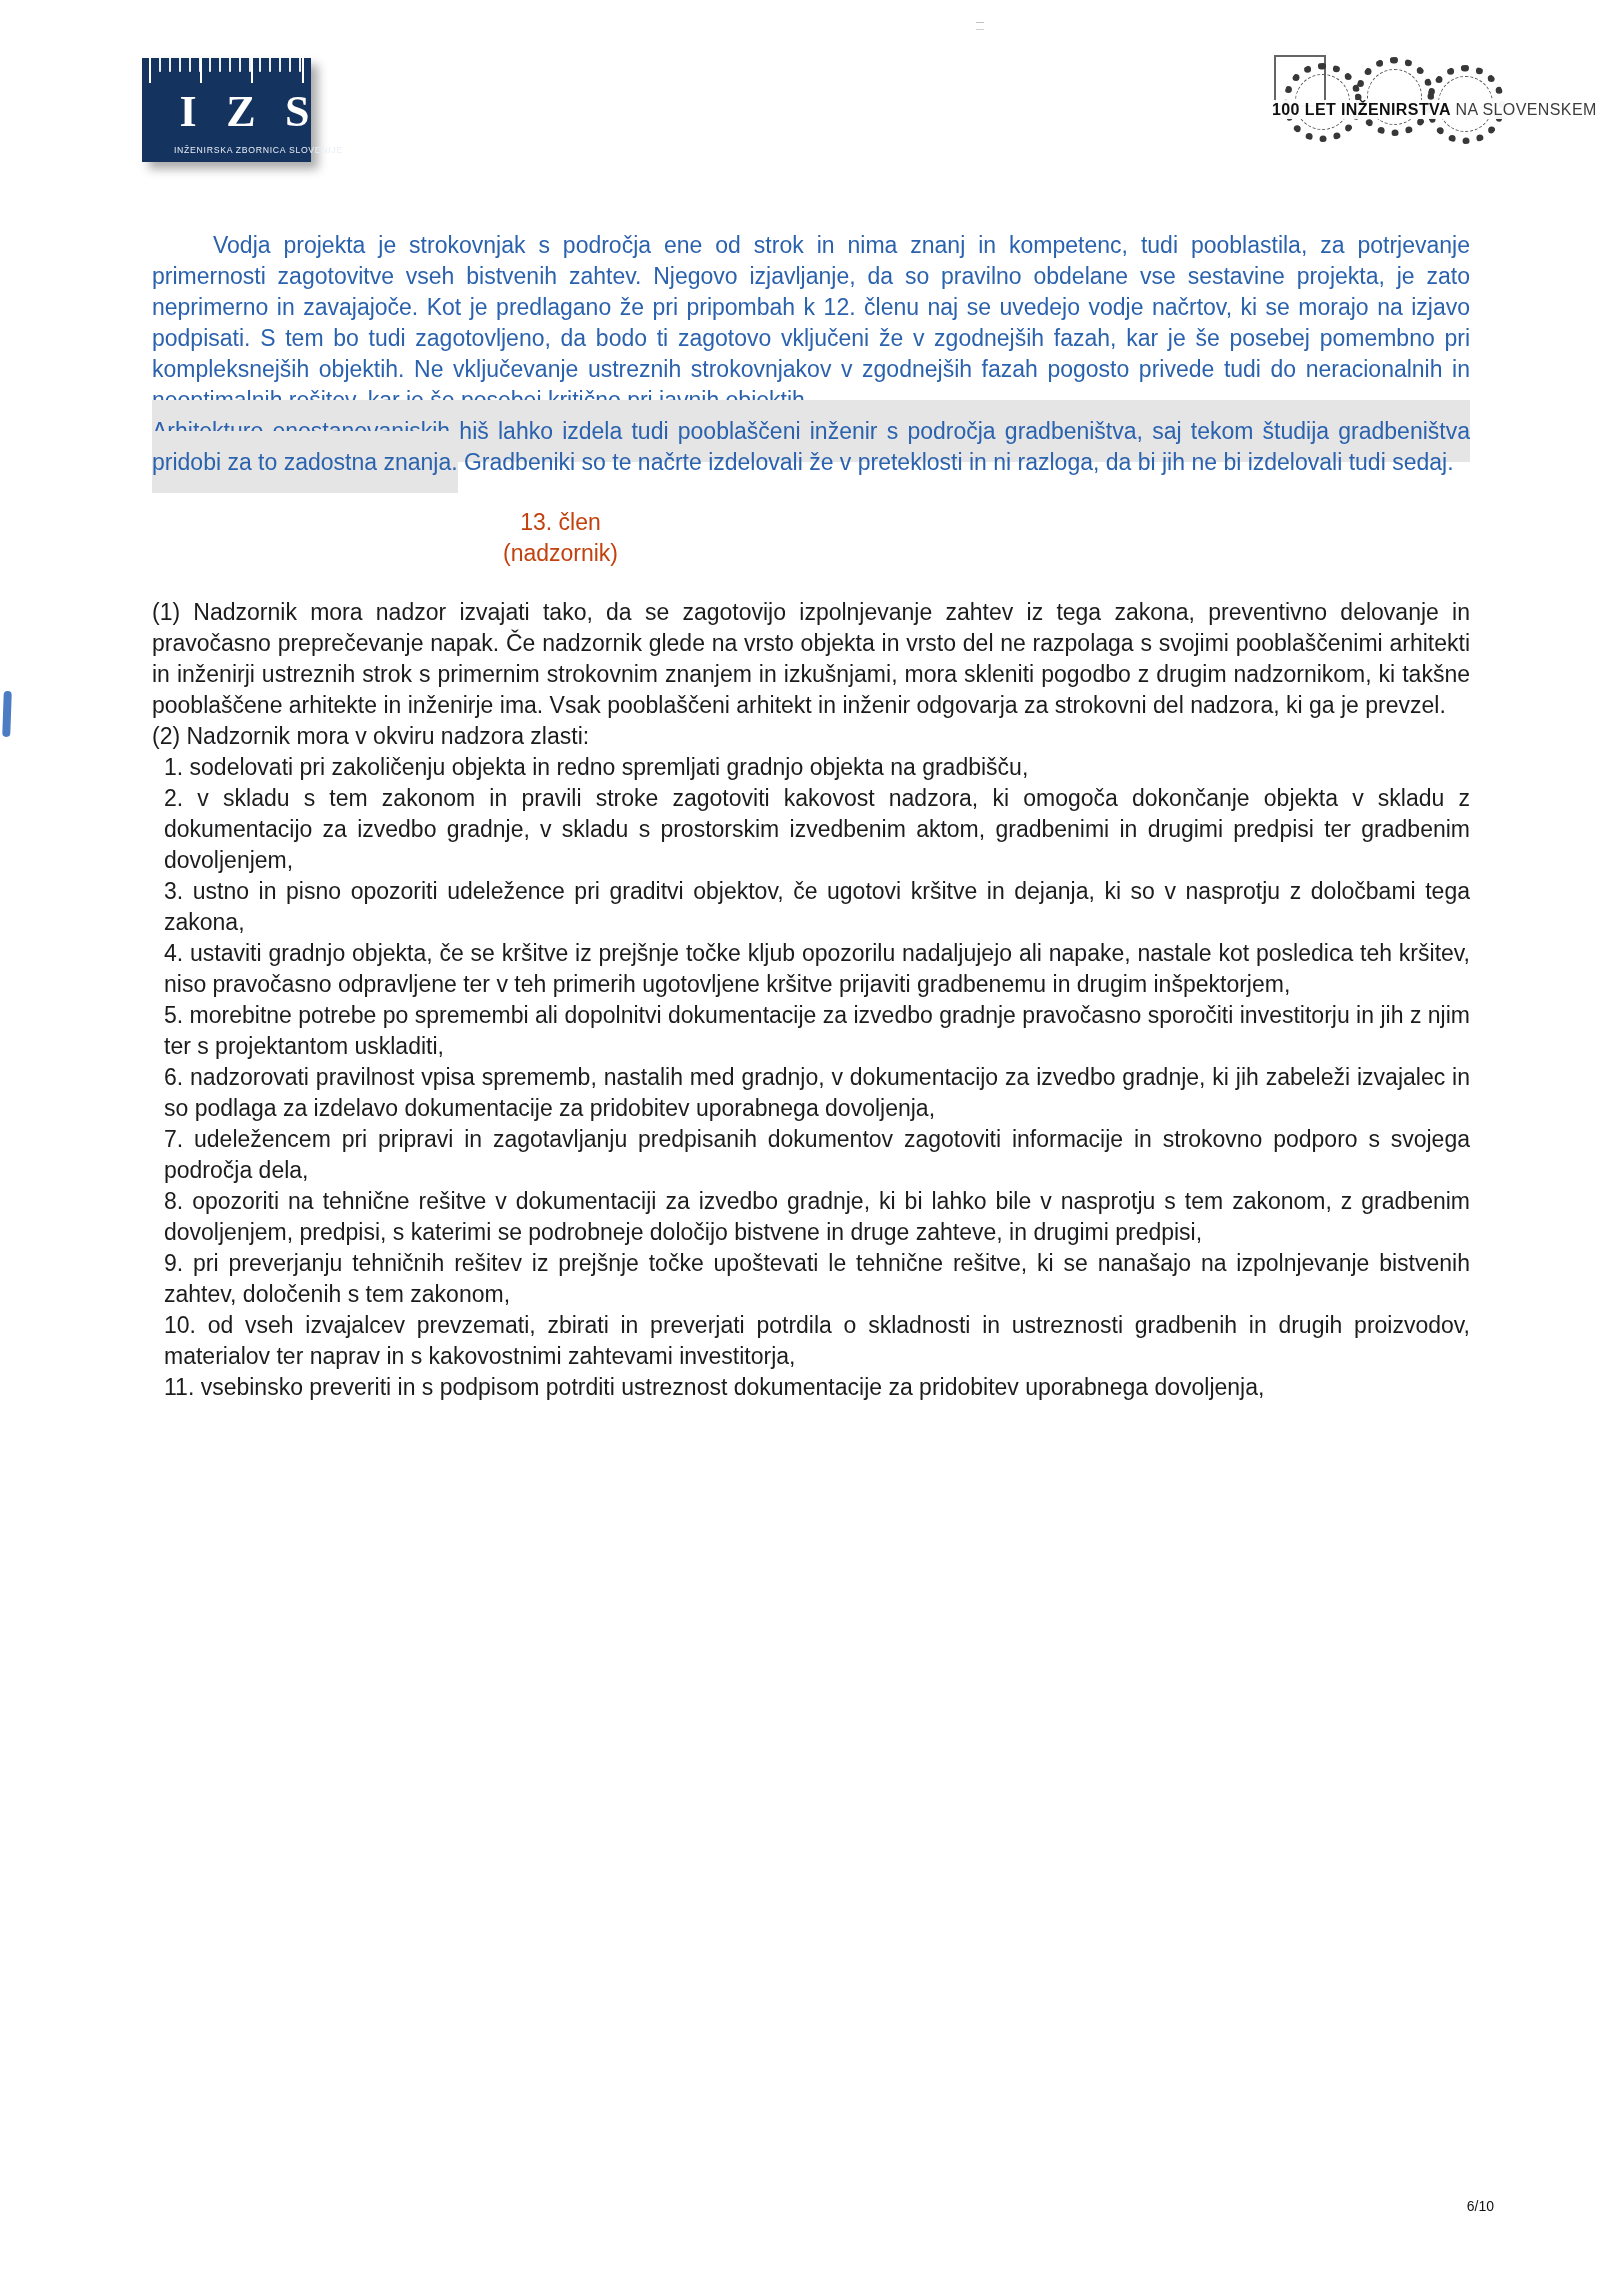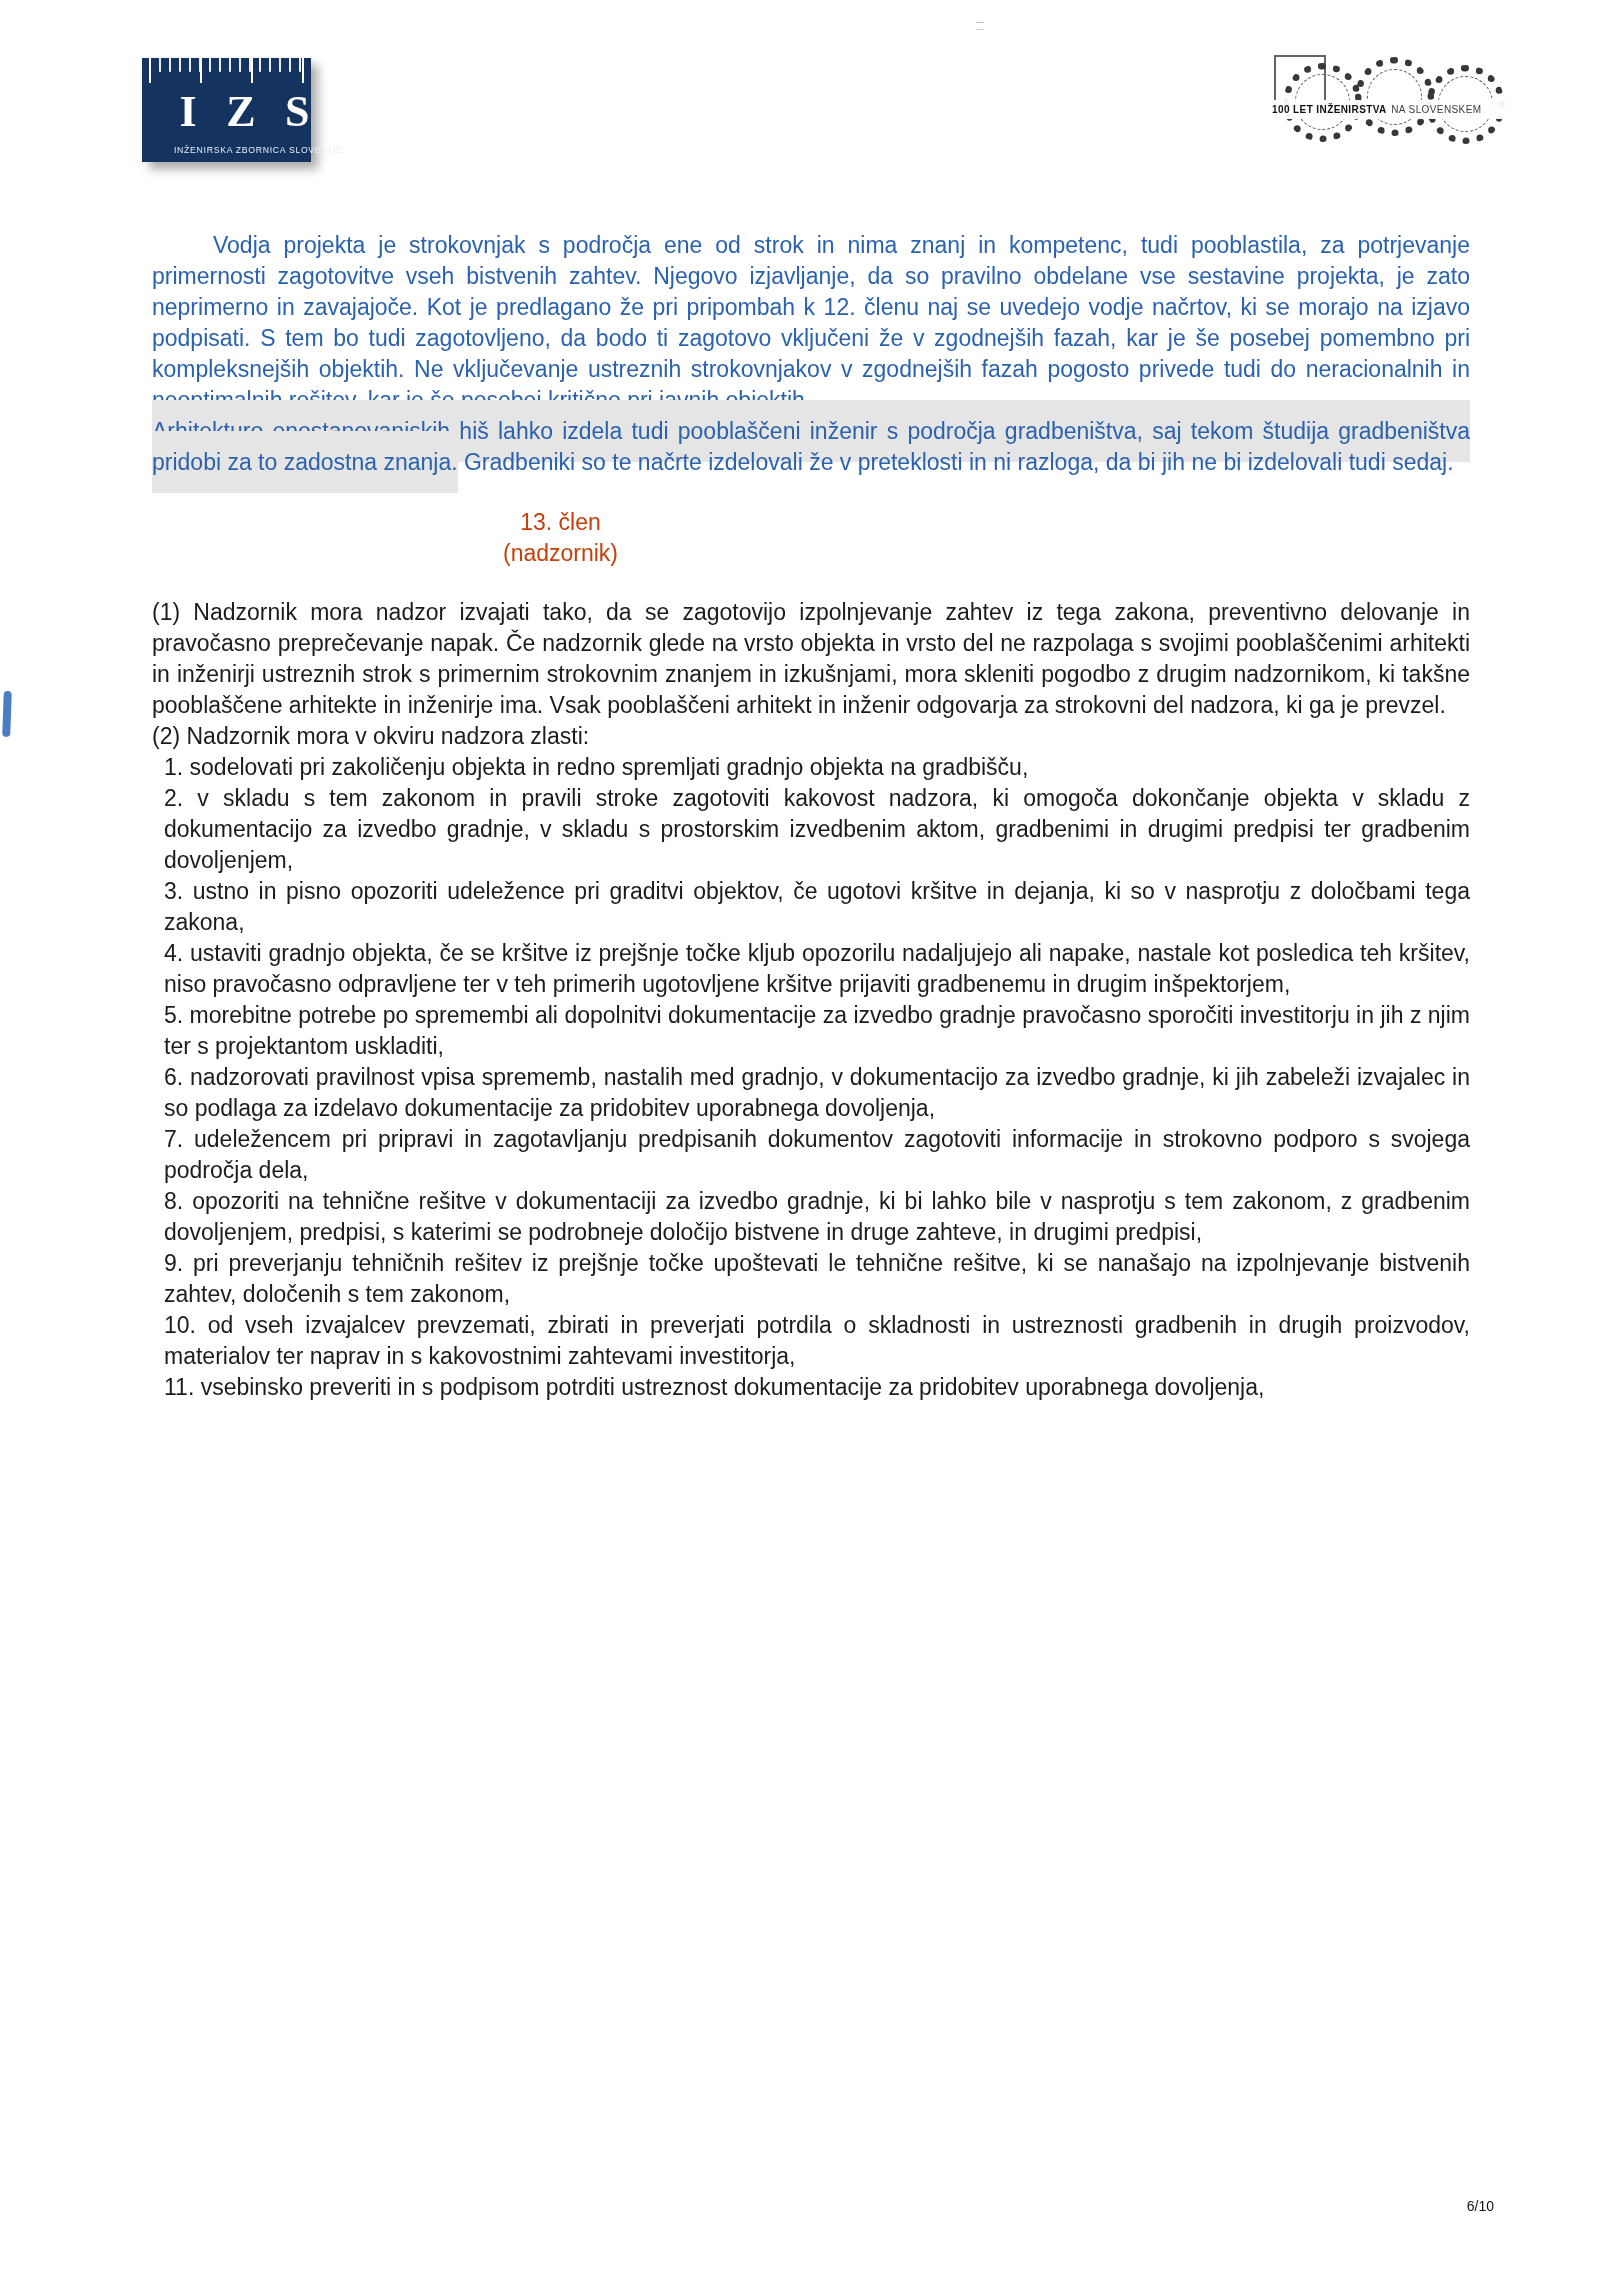--- a/index.html
+++ b/index.html
@@ -55,21 +55,21 @@
     content:""; position:absolute; inset:4.6px;
     border:1.8px dashed #5a5a5a; border-radius:50%;
   }
   .w1 { left:11px;  top:14.7px; }
   .w2 { left:83px;  top:9.2px; }
   .w3 { left:154px; top:16.5px; }
   .cent-band {
     position:absolute; left:0; top:52px; width:100%; height:19px;
     background:rgba(255,255,255,.95);
     display:flex; align-items:center; white-space:nowrap;
-    font-size:10px; letter-spacing:0.4px;
+    font-size:16px; letter-spacing:0.4px;
   }
   .cent-band .bold  { font-weight:bold; color:#101010; }
   .cent-band .light { color:#3c3c3c; margin-left:4.6px; }
 
   
   .scan-artifact {
     position:absolute; left:976px; top:22px; width:8.3px; height:6.4px;
     border-top:1.8px solid #a8a8a8; border-bottom:1.8px solid #bdbdbd; opacity:.7;
   }
   .margin-mark {

